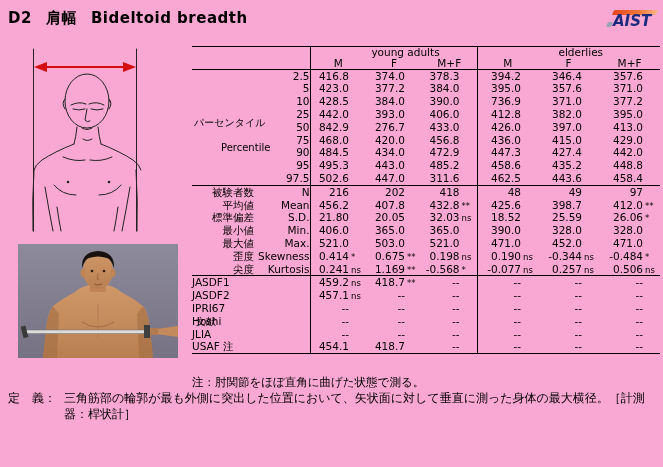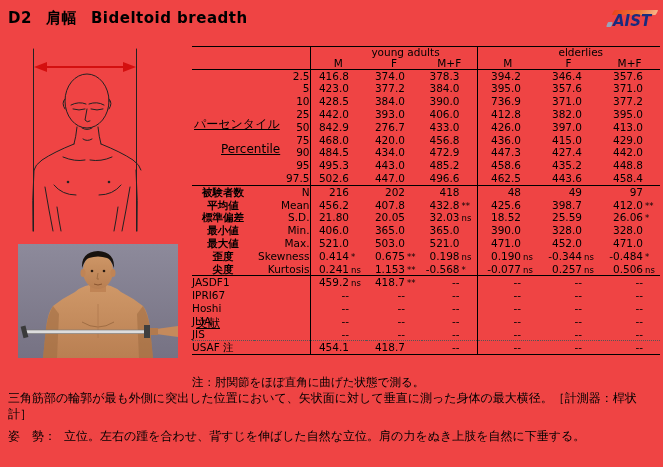--- a/index.html
+++ b/index.html
@@ -1,16 +1,16 @@
 <!DOCTYPE html>
 <html><head>
 <meta charset="utf-8">
 <style>
   html,body{margin:0;padding:0;background:#fff;}
-  .page{position:relative;width:663px;height:467px;background:#ef4444;overflow:hidden;
+  .page{position:relative;width:663px;height:467px;background:#f9a8d4;overflow:hidden;
         font-family:"DejaVu Sans","Liberation Sans",sans-serif;color:#000;}
   
   .title{position:absolute;left:8px;top:9px;font-size:15px;font-weight:bold;letter-spacing:.5px;}
   .title span{margin-right:14px;}
   
   .logo{position:absolute;left:607px;top:9px;width:52px;height:22px;}
   .logo .swoosh{position:absolute;left:6px;top:1px;width:44px;height:5px;
     background:linear-gradient(90deg,#e8441c,#f07a3a 60%,#f8b489);transform:skewX(-28deg);border-radius:1px;}
   .logo .dot{position:absolute;left:0;top:13px;width:5px;height:5px;background:#9aa3b8;border-radius:1px;transform:skewX(-20deg);}
   .logo .word{position:absolute;left:6px;top:3px;font-style:italic;font-weight:bold;font-size:15px;color:#1a2b7e;letter-spacing:0px;}
@@ -22,29 +22,29 @@
     table-layout:fixed;font-size:10.5px;}
   table.anthro td{padding:0;height:12.8px;line-height:1;white-space:nowrap;overflow:visible;}
   tr.r-h1 td{border-top:1px solid #000;height:11px;padding-left:24px;}
   tr.r-h2 td{border-bottom:1px solid #000;height:10px;}
   .bl{border-left:1px solid #000;}
   .lb td{border-bottom:1px solid #000;}
   .dotted td{border-bottom:1px dotted #555;}
   .group-header{text-align:center;}
   .sub-header{text-align:center;padding-right:14px;}
   .plabel{text-align:right;padding-right:5px;}
-  .ja-label{text-align:center;padding-left:3px;font-weight:bold;}
+  .ja-label{text-align:right;padding-left:3px;}
   .en-label{text-align:right;padding-right:5px;}
   .ref-label{text-align:left;padding-left:46px;}
   td.val{text-align:right;}
   td.val .v{display:inline-block;width:37px;text-align:right;}
   td.val.eld .v{width:42px;}
   td.val .m{display:inline-block;width:15px;text-align:left;font-size:8.5px;padding-left:2px;}
   
-  .ovl{position:absolute;font-size:12px;text-decoration:underline;}
+  .ovl{position:absolute;font-size:10px;}
   .ovl-pja{left:194px;top:116px;}
   .ovl-pen{left:221px;top:142px;}
   .ovl-ref{left:196px;top:315px;}
   
   .footnote{position:absolute;left:192px;top:375px;font-size:11.5px;}
   .notes{position:absolute;left:8px;top:390px;width:650px;font-size:12px;}
   .note-row{display:flex;margin-bottom:6px;line-height:1.35;}
   .note-row .nlabel{flex:0 0 56px;}
   .note-row .ntext{flex:1;}
 </style>
@@ -251,21 +251,21 @@
           <td class="val"><span class="v">443.0</span><span class="m"></span></td>
           <td class="val"><span class="v">485.2</span><span class="m"></span></td>
           <td class="val bl eld"><span class="v">458.6</span><span class="m"></span></td>
           <td class="val eld"><span class="v">435.2</span><span class="m"></span></td>
           <td class="val eld"><span class="v">448.8</span><span class="m"></span></td>
         </tr>
         <tr class="lb">
           <td class="plabel" colspan="2">97.5</td>
           <td class="val bl"><span class="v">502.6</span><span class="m"></span></td>
           <td class="val"><span class="v">447.0</span><span class="m"></span></td>
-          <td class="val"><span class="v">496.6</span><span class="m"></span></td>
+          <td class="val"><span class="v">311.6</span><span class="m"></span></td>
           <td class="val bl eld"><span class="v">462.5</span><span class="m"></span></td>
           <td class="val eld"><span class="v">443.6</span><span class="m"></span></td>
           <td class="val eld"><span class="v">458.4</span><span class="m"></span></td>
         </tr>
         <tr>
           <td class="ja-label">被験者数</td>
           <td class="en-label">N</td>
           <td class="val bl"><span class="v">216</span><span class="m"></span></td>
           <td class="val"><span class="v">202</span><span class="m"></span></td>
           <td class="val"><span class="v">418</span><span class="m"></span></td>
@@ -320,64 +320,64 @@
           <td class="val"><span class="v">0.675</span><span class="m">**</span></td>
           <td class="val"><span class="v">0.198</span><span class="m">ns</span></td>
           <td class="val bl eld"><span class="v">0.190</span><span class="m">ns</span></td>
           <td class="val eld"><span class="v">-0.344</span><span class="m">ns</span></td>
           <td class="val eld"><span class="v">-0.484</span><span class="m">*</span></td>
         </tr>
         <tr class="lb">
           <td class="ja-label">尖度</td>
           <td class="en-label">Kurtosis</td>
           <td class="val bl"><span class="v">0.241</span><span class="m">ns</span></td>
-          <td class="val"><span class="v">1.153</span><span class="m">**</span></td>
+          <td class="val"><span class="v">1.169</span><span class="m">**</span></td>
           <td class="val"><span class="v">-0.568</span><span class="m">*</span></td>
           <td class="val bl eld"><span class="v">-0.077</span><span class="m">ns</span></td>
           <td class="val eld"><span class="v">0.257</span><span class="m">ns</span></td>
           <td class="val eld"><span class="v">0.506</span><span class="m">ns</span></td>
         </tr>
         <tr>
           <td class="ref-label" colspan="2">JASDF1</td>
           <td class="val bl"><span class="v">459.2</span><span class="m">ns</span></td>
           <td class="val"><span class="v">418.7</span><span class="m">**</span></td>
           <td class="val"><span class="v">--</span><span class="m"></span></td>
           <td class="val bl eld"><span class="v">--</span><span class="m"></span></td>
           <td class="val eld"><span class="v">--</span><span class="m"></span></td>
           <td class="val eld"><span class="v">--</span><span class="m"></span></td>
         </tr>
         <tr>
+          <td class="ref-label" colspan="2">JASDF2</td>
+          <td class="val bl"><span class="v">457.1</span><span class="m">ns</span></td>
+          <td class="val"><span class="v">--</span><span class="m"></span></td>
+          <td class="val"><span class="v">--</span><span class="m"></span></td>
+          <td class="val bl eld"><span class="v">--</span><span class="m"></span></td>
+          <td class="val eld"><span class="v">--</span><span class="m"></span></td>
+          <td class="val eld"><span class="v">--</span><span class="m"></span></td>
+        </tr>
+        <tr>
           <td class="ref-label" colspan="2">IPRI67</td>
           <td class="val bl"><span class="v">--</span><span class="m"></span></td>
           <td class="val"><span class="v">--</span><span class="m"></span></td>
           <td class="val"><span class="v">--</span><span class="m"></span></td>
           <td class="val bl eld"><span class="v">--</span><span class="m"></span></td>
           <td class="val eld"><span class="v">--</span><span class="m"></span></td>
           <td class="val eld"><span class="v">--</span><span class="m"></span></td>
         </tr>
         <tr>
           <td class="ref-label" colspan="2">Hoshi</td>
           <td class="val bl"><span class="v">--</span><span class="m"></span></td>
           <td class="val"><span class="v">--</span><span class="m"></span></td>
           <td class="val"><span class="v">--</span><span class="m"></span></td>
           <td class="val bl eld"><span class="v">--</span><span class="m"></span></td>
           <td class="val eld"><span class="v">--</span><span class="m"></span></td>
           <td class="val eld"><span class="v">--</span><span class="m"></span></td>
         </tr>
         <tr>
           <td class="ref-label" colspan="2">JLIA</td>
-          <td class="val bl"><span class="v">--</span><span class="m"></span></td>
-          <td class="val"><span class="v">--</span><span class="m"></span></td>
-          <td class="val"><span class="v">--</span><span class="m"></span></td>
-          <td class="val bl eld"><span class="v">--</span><span class="m"></span></td>
-          <td class="val eld"><span class="v">--</span><span class="m"></span></td>
-          <td class="val eld"><span class="v">--</span><span class="m"></span></td>
-        </tr>
-        <tr class="dotted">
-          <td class="ref-label" colspan="2">JIS</td>
           <td class="val bl"><span class="v">--</span><span class="m"></span></td>
           <td class="val"><span class="v">--</span><span class="m"></span></td>
           <td class="val"><span class="v">--</span><span class="m"></span></td>
           <td class="val bl eld"><span class="v">--</span><span class="m"></span></td>
           <td class="val eld"><span class="v">--</span><span class="m"></span></td>
           <td class="val eld"><span class="v">--</span><span class="m"></span></td>
         </tr>
         <tr class="lb">
           <td class="ref-label" colspan="2">USAF 注</td>
           <td class="val bl"><span class="v">454.1</span><span class="m"></span></td>
@@ -391,21 +391,18 @@
   </table>
 
   <div class="ovl ovl-pja">パーセンタイル</div>
   <div class="ovl ovl-pen">Percentile</div>
   <div class="ovl ovl-ref">文献</div>
 
   <div class="footnote">注：肘関節をほぼ直角に曲げた状態で測る。</div>
 
   <div class="notes">
     <div class="note-row">
+      <span class="nlabel">定　義：</span>
       <span class="ntext">三角筋部の輪郭が最も外側に突出した位置において、矢状面に対して垂直に測った身体の最大横径。［計測器：桿状計］</span>
     </div>
-    <div class="note-row">
-      <span class="nlabel">姿　勢：</span>
-      <span class="ntext">立位。左右の踵を合わせ、背すじを伸ばした自然な立位。肩の力をぬき上肢を自然に下垂する。</span>
-    </div>
   </div>
 
 </div>
 
 </body></html>

